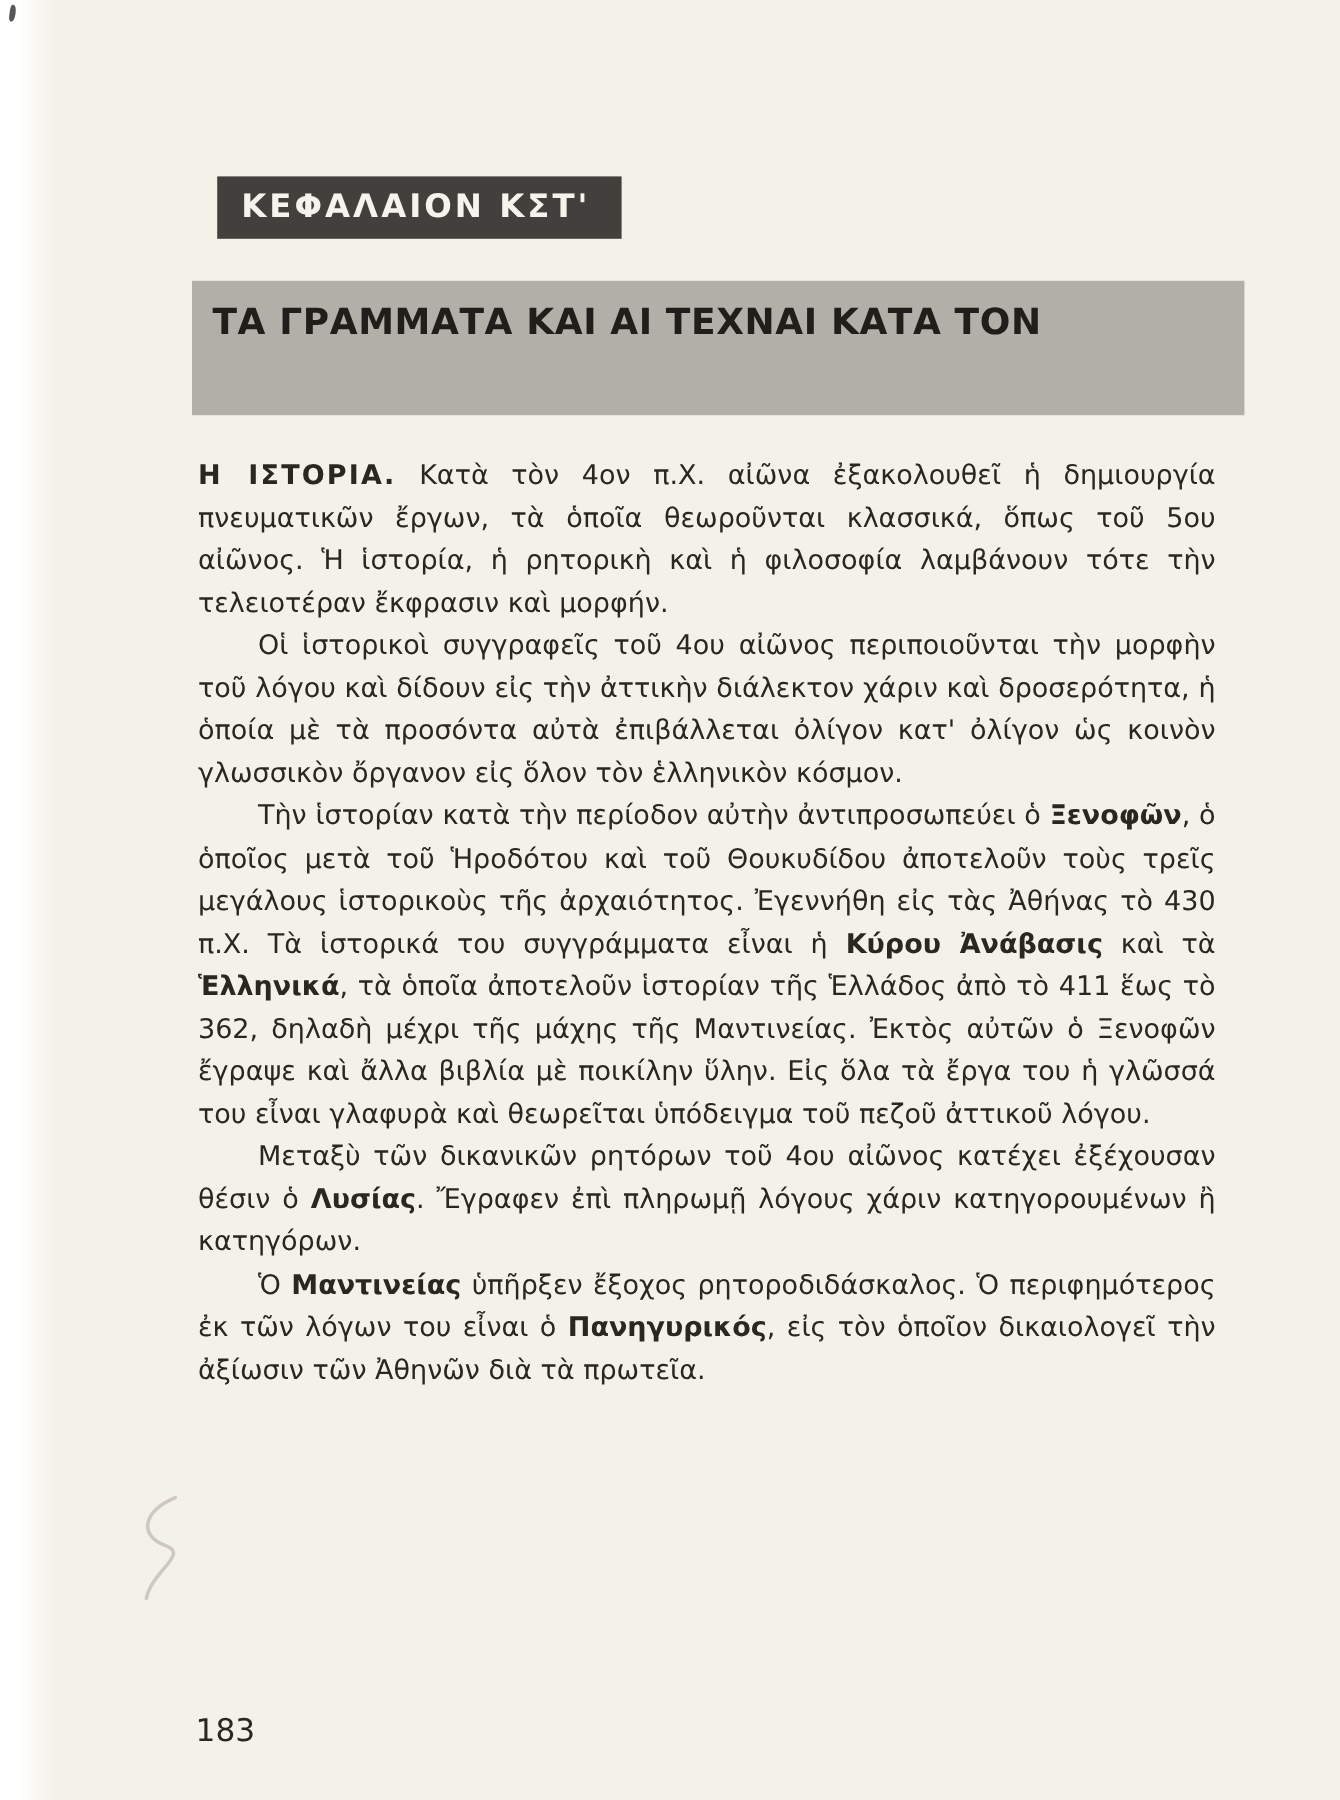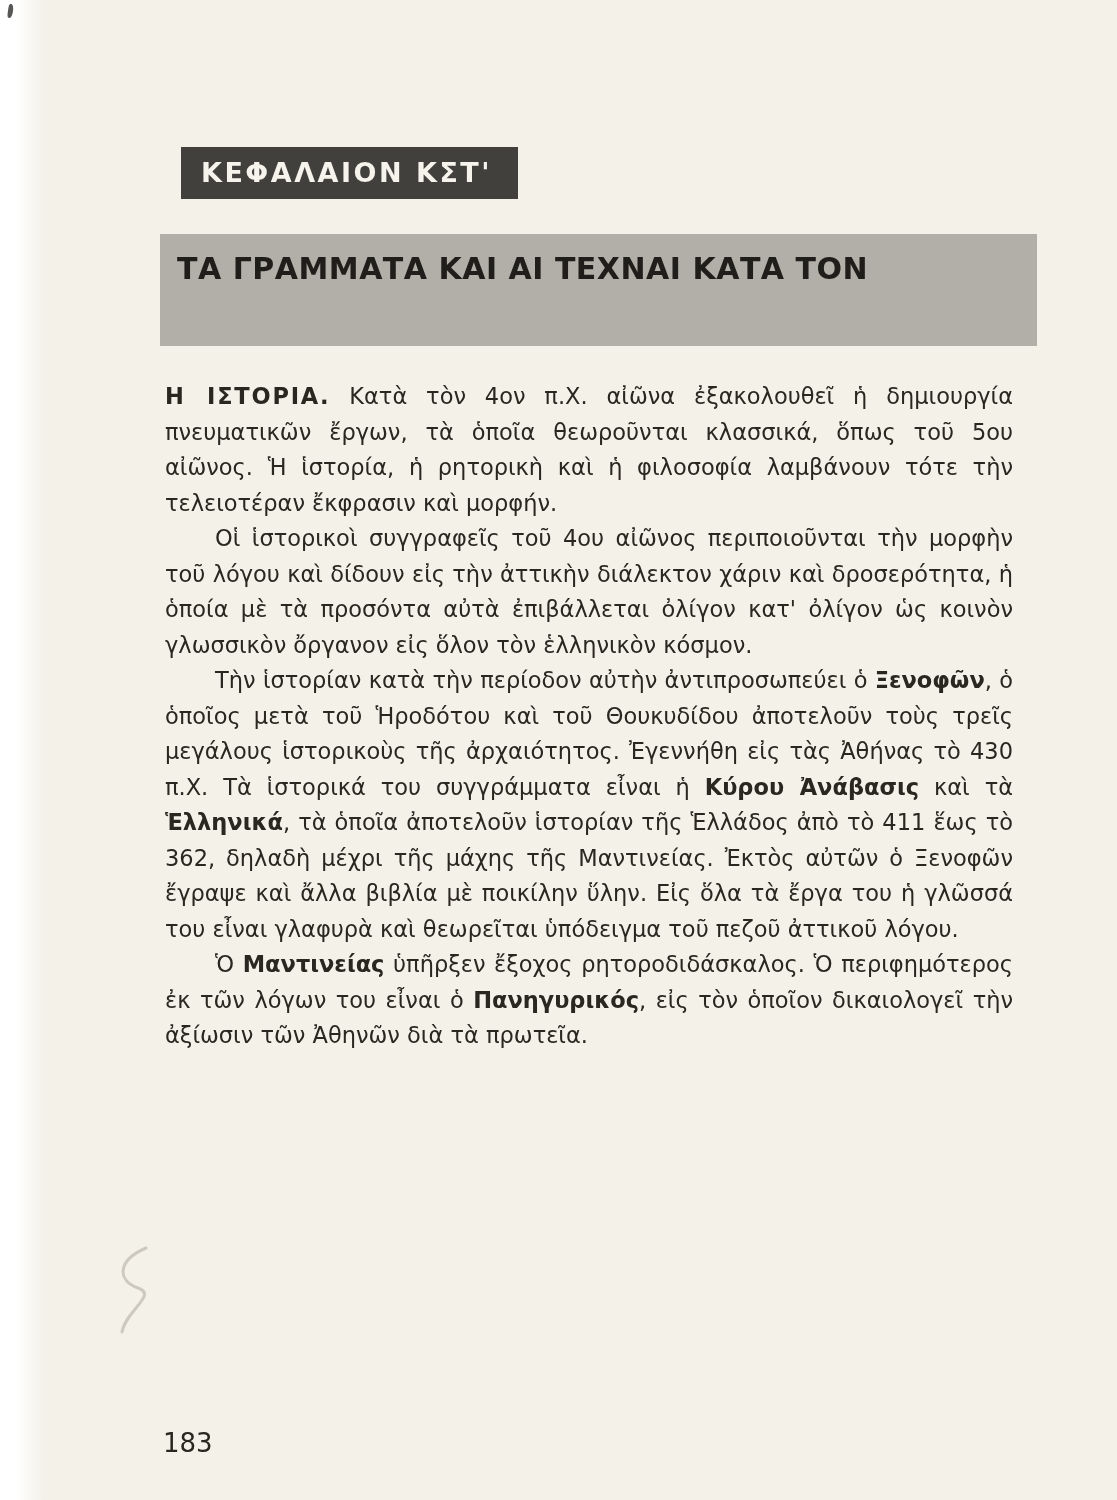--- a/index.html
+++ b/index.html
@@ -107,20 +107,21 @@
   <div class="chapter-box">ΚΕΦΑΛΑΙΟΝ ΚΣΤ'</div>
 
   <div class="title-band">
     <div class="title-line">ΤΑ ΓΡΑΜΜΑΤΑ ΚΑΙ ΑΙ ΤΕΧΝΑΙ ΚΑΤΑ ΤΟΝ</div>
   </div>
 
   <div class="text-column">
       <p class="para"><span class="bold spaced">Η ΙΣΤΟΡΙΑ.</span><span> Κατὰ τὸν 4ον π.Χ. αἰῶνα ἐξακολουθεῖ ἡ δημιουργία πνευματικῶν ἔργων, τὰ ὁποῖα θεωροῦνται κλασσικά, ὅπως τοῦ 5ου αἰῶνος. Ἡ ἱστορία, ἡ ρητορικὴ καὶ ἡ φιλοσοφία λαμβάνουν τότε τὴν τελειοτέραν ἔκφρασιν καὶ μορφήν.</span></p>
       <p class="para indent"><span>Οἱ ἱστορικοὶ συγγραφεῖς τοῦ 4ου αἰῶνος περιποιοῦνται τὴν μορφὴν τοῦ λόγου καὶ δίδουν εἰς τὴν ἀττικὴν διάλεκτον χάριν καὶ δροσερότητα, ἡ ὁποία μὲ τὰ προσόντα αὐτὰ ἐπιβάλλεται ὀλίγον κατ' ὀλίγον ὡς κοινὸν γλωσσικὸν ὄργανον εἰς ὅλον τὸν ἑλληνικὸν κόσμον.</span></p>
       <p class="para indent"><span>Τὴν ἱστορίαν κατὰ τὴν περίοδον αὐτὴν ἀντιπροσωπεύει ὁ </span><span class="bold">Ξενοφῶν</span><span>, ὁ ὁποῖος μετὰ τοῦ Ἡροδότου καὶ τοῦ Θουκυδίδου ἀποτελοῦν τοὺς τρεῖς μεγάλους ἱστορικοὺς τῆς ἀρχαιότητος. Ἐγεννήθη εἰς τὰς Ἀθήνας τὸ 430 π.Χ. Τὰ ἱστορικά του συγγράμματα εἶναι ἡ </span><span class="bold">Κύρου Ἀνάβασις</span><span> καὶ τὰ </span><span class="bold">Ἑλληνικά</span><span>, τὰ ὁποῖα ἀποτελοῦν ἱστορίαν τῆς Ἑλλάδος ἀπὸ τὸ 411 ἕως τὸ 362, δηλαδὴ μέχρι τῆς μάχης τῆς Μαντινείας. Ἐκτὸς αὐτῶν ὁ Ξενοφῶν ἔγραψε καὶ ἄλλα βιβλία μὲ ποικίλην ὕλην. Εἰς ὅλα τὰ ἔργα του ἡ γλῶσσά του εἶναι γλαφυρὰ καὶ θεωρεῖται ὑπόδειγμα τοῦ πεζοῦ ἀττικοῦ λόγου.</span></p>
+      <p class="para indent"><span>Μεταξὺ τῶν δικανικῶν ρητόρων τοῦ 4ου αἰῶνος κατέχει ἐξέχουσαν θέσιν ὁ </span><span class="bold">Λυσίας</span><span>. Ἔγραφεν ἐπὶ πληρωμῇ λόγους χάριν κατηγορουμένων ἢ κατηγόρων.</span></p>
       <p class="para indent"><span>Ὁ </span><span class="bold">Μαντινείας</span><span> ὑπῆρξεν ἔξοχος ρητοροδιδάσκαλος. Ὁ περιφημότερος ἐκ τῶν λόγων του εἶναι ὁ </span><span class="bold">Πανηγυρικός</span><span>, εἰς τὸν ὁποῖον δικαιολογεῖ τὴν ἀξίωσιν τῶν Ἀθηνῶν διὰ τὰ πρωτεῖα.</span></p>
     </div>
 
   <svg class="pencil-mark" width="60" height="110" viewBox="0 0 60 110" aria-hidden="true">
     <path d="M38 8 C 10 20, 8 40, 30 48 C 50 55, 18 70, 14 92" fill="none" stroke="#6a665e" stroke-width="3" stroke-linecap="round"></path>
   </svg>
 
   <div class="page-number">183</div>
 
 </div>

